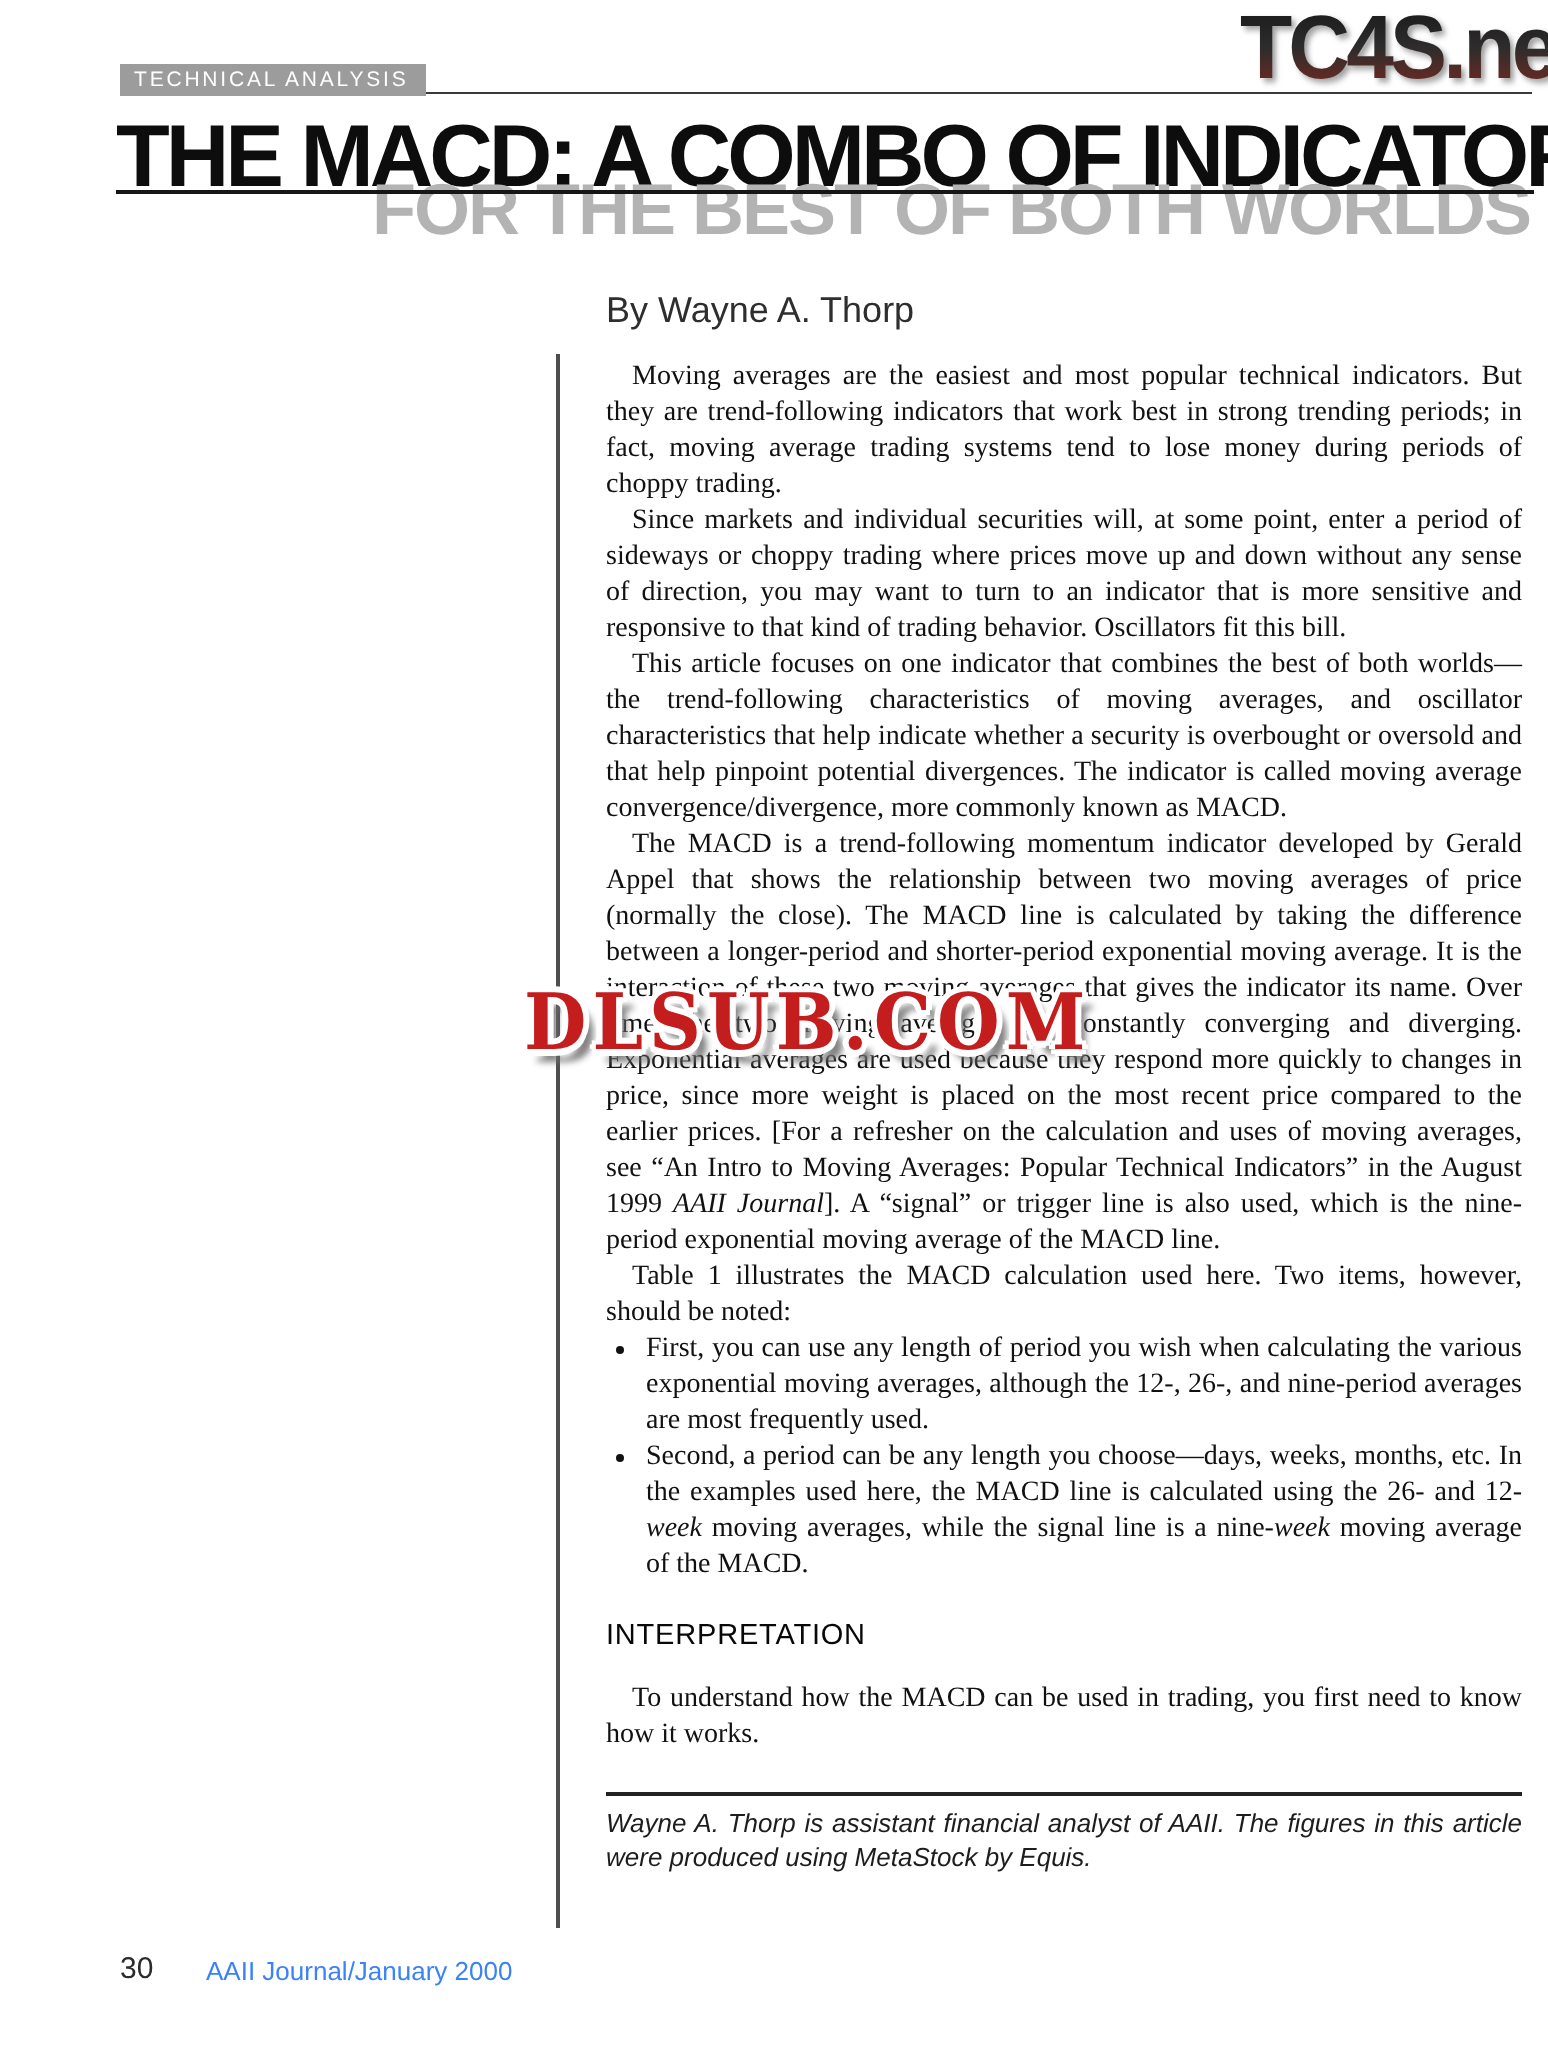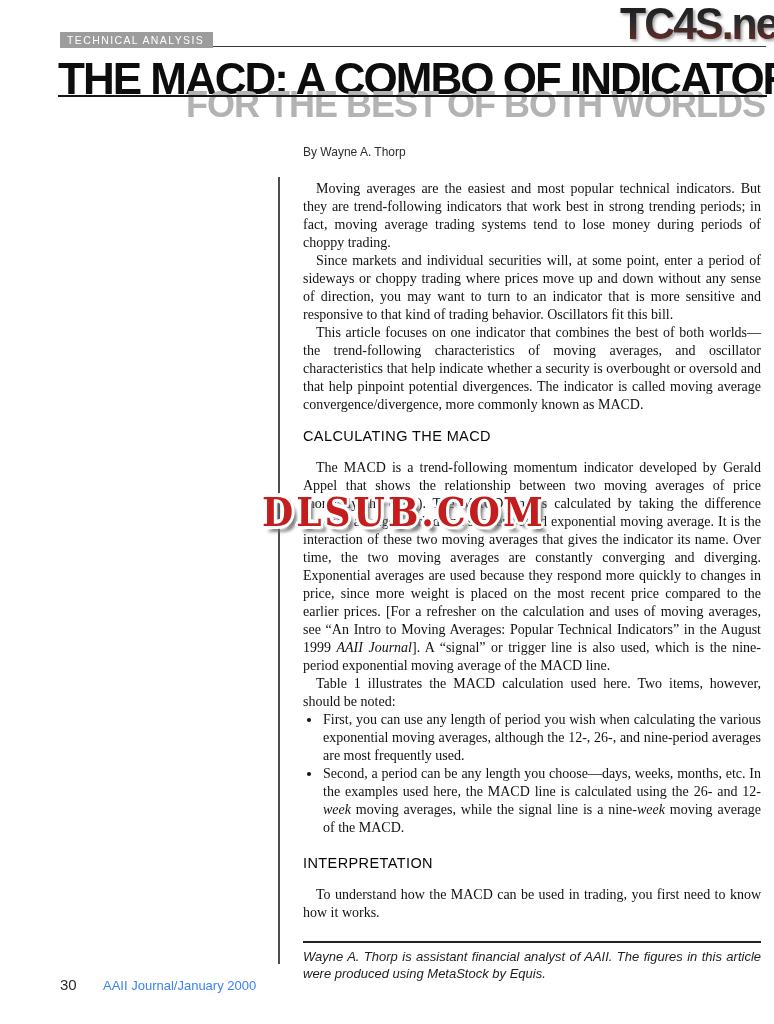--- a/index.html
+++ b/index.html
@@ -46,21 +46,21 @@
   }
   .subtitle{
     position:absolute;left:38px;right:29px;top:84px;
     font-family:"Liberation Sans",sans-serif;
     font-weight:bold;font-size:36px;letter-spacing:-1px;
     color:#b3b3b3;text-align:right;white-space:nowrap;z-index:2;
   }
   .byline{
     position:absolute;left:283px;top:145px;
     font-family:"Liberation Sans",sans-serif;
-    font-size:12px;color:#2e2e2e;
+    font-size:18px;color:#2e2e2e;
   }
   
   .pull-quote{
     position:absolute;left:56px;top:186px;width:186px;
     font-family:"Liberation Sans",sans-serif;
     font-size:16.5px;line-height:19.6px;color:#1b1b1b;
   }
   .column-divider{
     position:absolute;left:258px;top:177px;
     width:2px;height:787px;background:#4e4e4e;z-index:1;
@@ -135,21 +135,20 @@
 
   <div class="byline">By Wayne A. Thorp</div>
 
   <div class="column-divider"></div>
 
   <div class="main-col">
     <p class="body-p">Moving averages are the easiest and most popular technical indicators. But they are trend-following indicators that work best in strong trending periods; in fact, moving average trading systems tend to lose money during periods of choppy trading.</p>
     <p class="body-p">Since markets and individual securities will, at some point, enter a period of sideways or choppy trading where prices move up and down without any sense of direction, you may want to turn to an indicator that is more sensitive and responsive to that kind of trading behavior. Oscillators fit this bill.</p>
     <p class="body-p">This article focuses on one indicator that combines the best of both worlds—the trend-following characteristics of moving averages, and oscillator characteristics that help indicate whether a security is overbought or oversold and that help pinpoint potential divergences. The indicator is called moving average convergence/divergence, more commonly known as MACD.</p>
 
-    <h2 class="section-heading">CALCULATING THE MACD</h2>
 
     <p class="body-p"><span>The MACD is a trend-following momentum indicator developed by Gerald Appel that shows the relationship between two moving averages of price (normally the close). The MACD line is calculated by taking the difference between a longer-period and shorter-period exponential moving average. It is the interaction of these two moving averages that gives the indicator its name. Over time, the two moving averages are constantly converging and diverging. Exponential averages are used because they respond more quickly to changes in price, since more weight is placed on the most recent price compared to the earlier prices. [For a refresher on the calculation and uses of moving averages, see “An Intro to Moving Averages: Popular Technical Indicators” in the August 1999 </span><span style="font-style: italic;">AAII Journal</span><span>]. A “signal” or trigger line is also used, which is the nine-period exponential moving average of the MACD line.</span></p>
     <p class="body-p">Table 1 illustrates the MACD calculation used here. Two items, however, should be noted:</p>
 
     <ul class="bullets">
       <li>First, you can use any length of period you wish when calculating the various exponential moving averages, although the 12-, 26-, and nine-period averages are most frequently used.</li>
       <li><span>Second, a period can be any length you choose—days, weeks, months, etc. In the examples used here, the MACD line is calculated using the 26- and 12-</span><span style="font-style: italic;">week</span><span> moving averages, while the signal line is a nine-</span><span style="font-style: italic;">week</span><span> moving average of the MACD.</span></li>
     </ul>
 
     <h2 class="section-heading" style="margin-top:17px">INTERPRETATION</h2>

